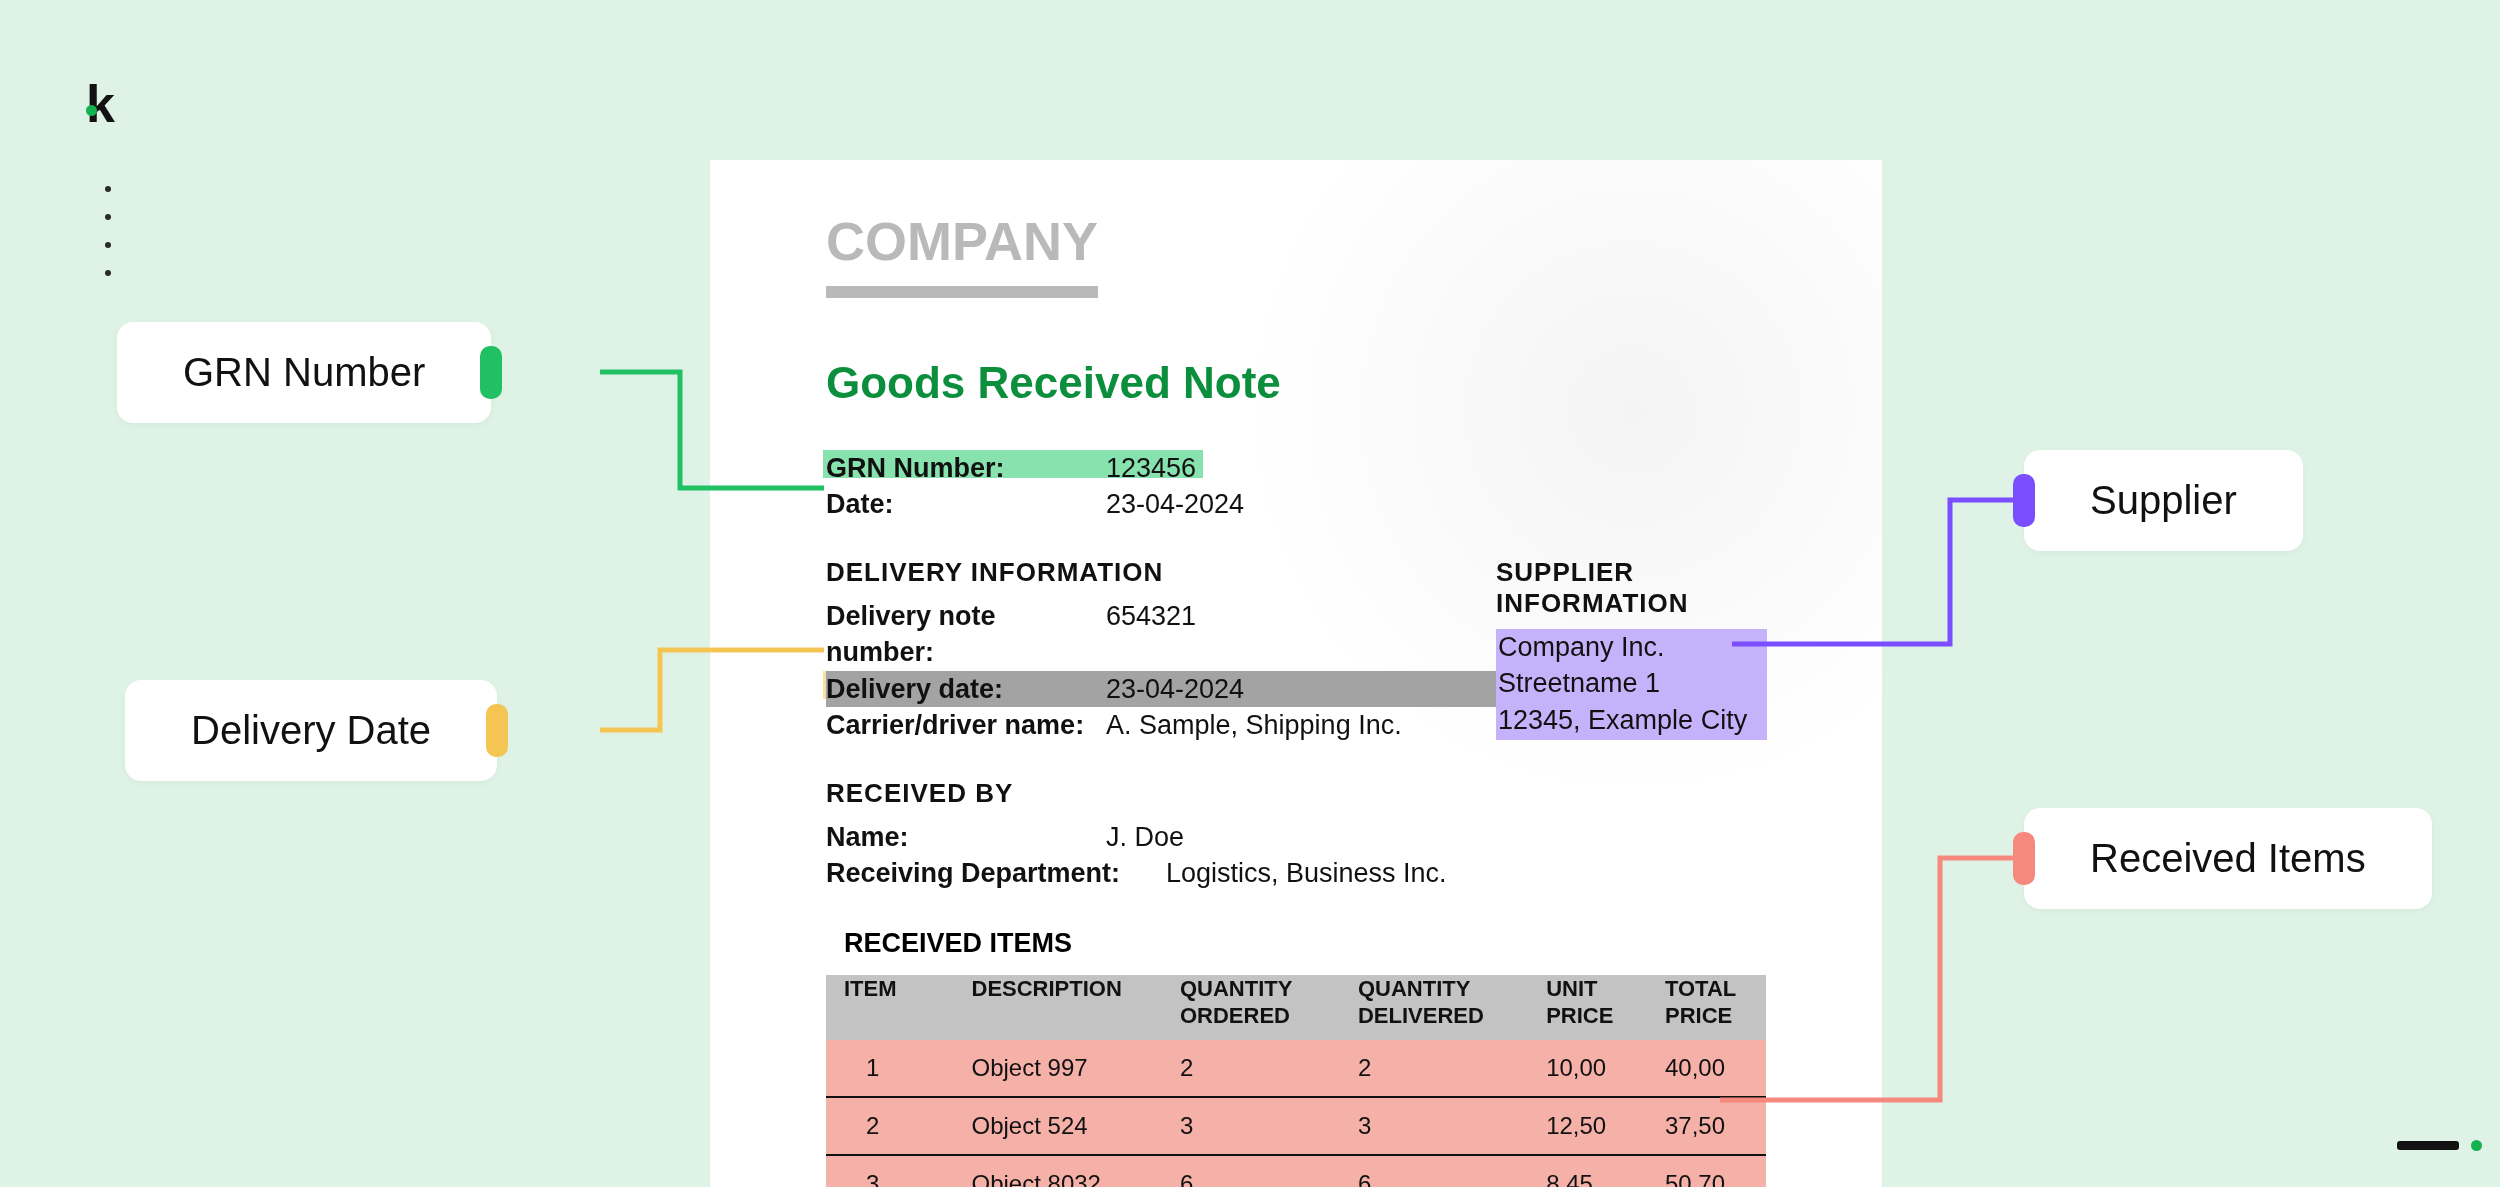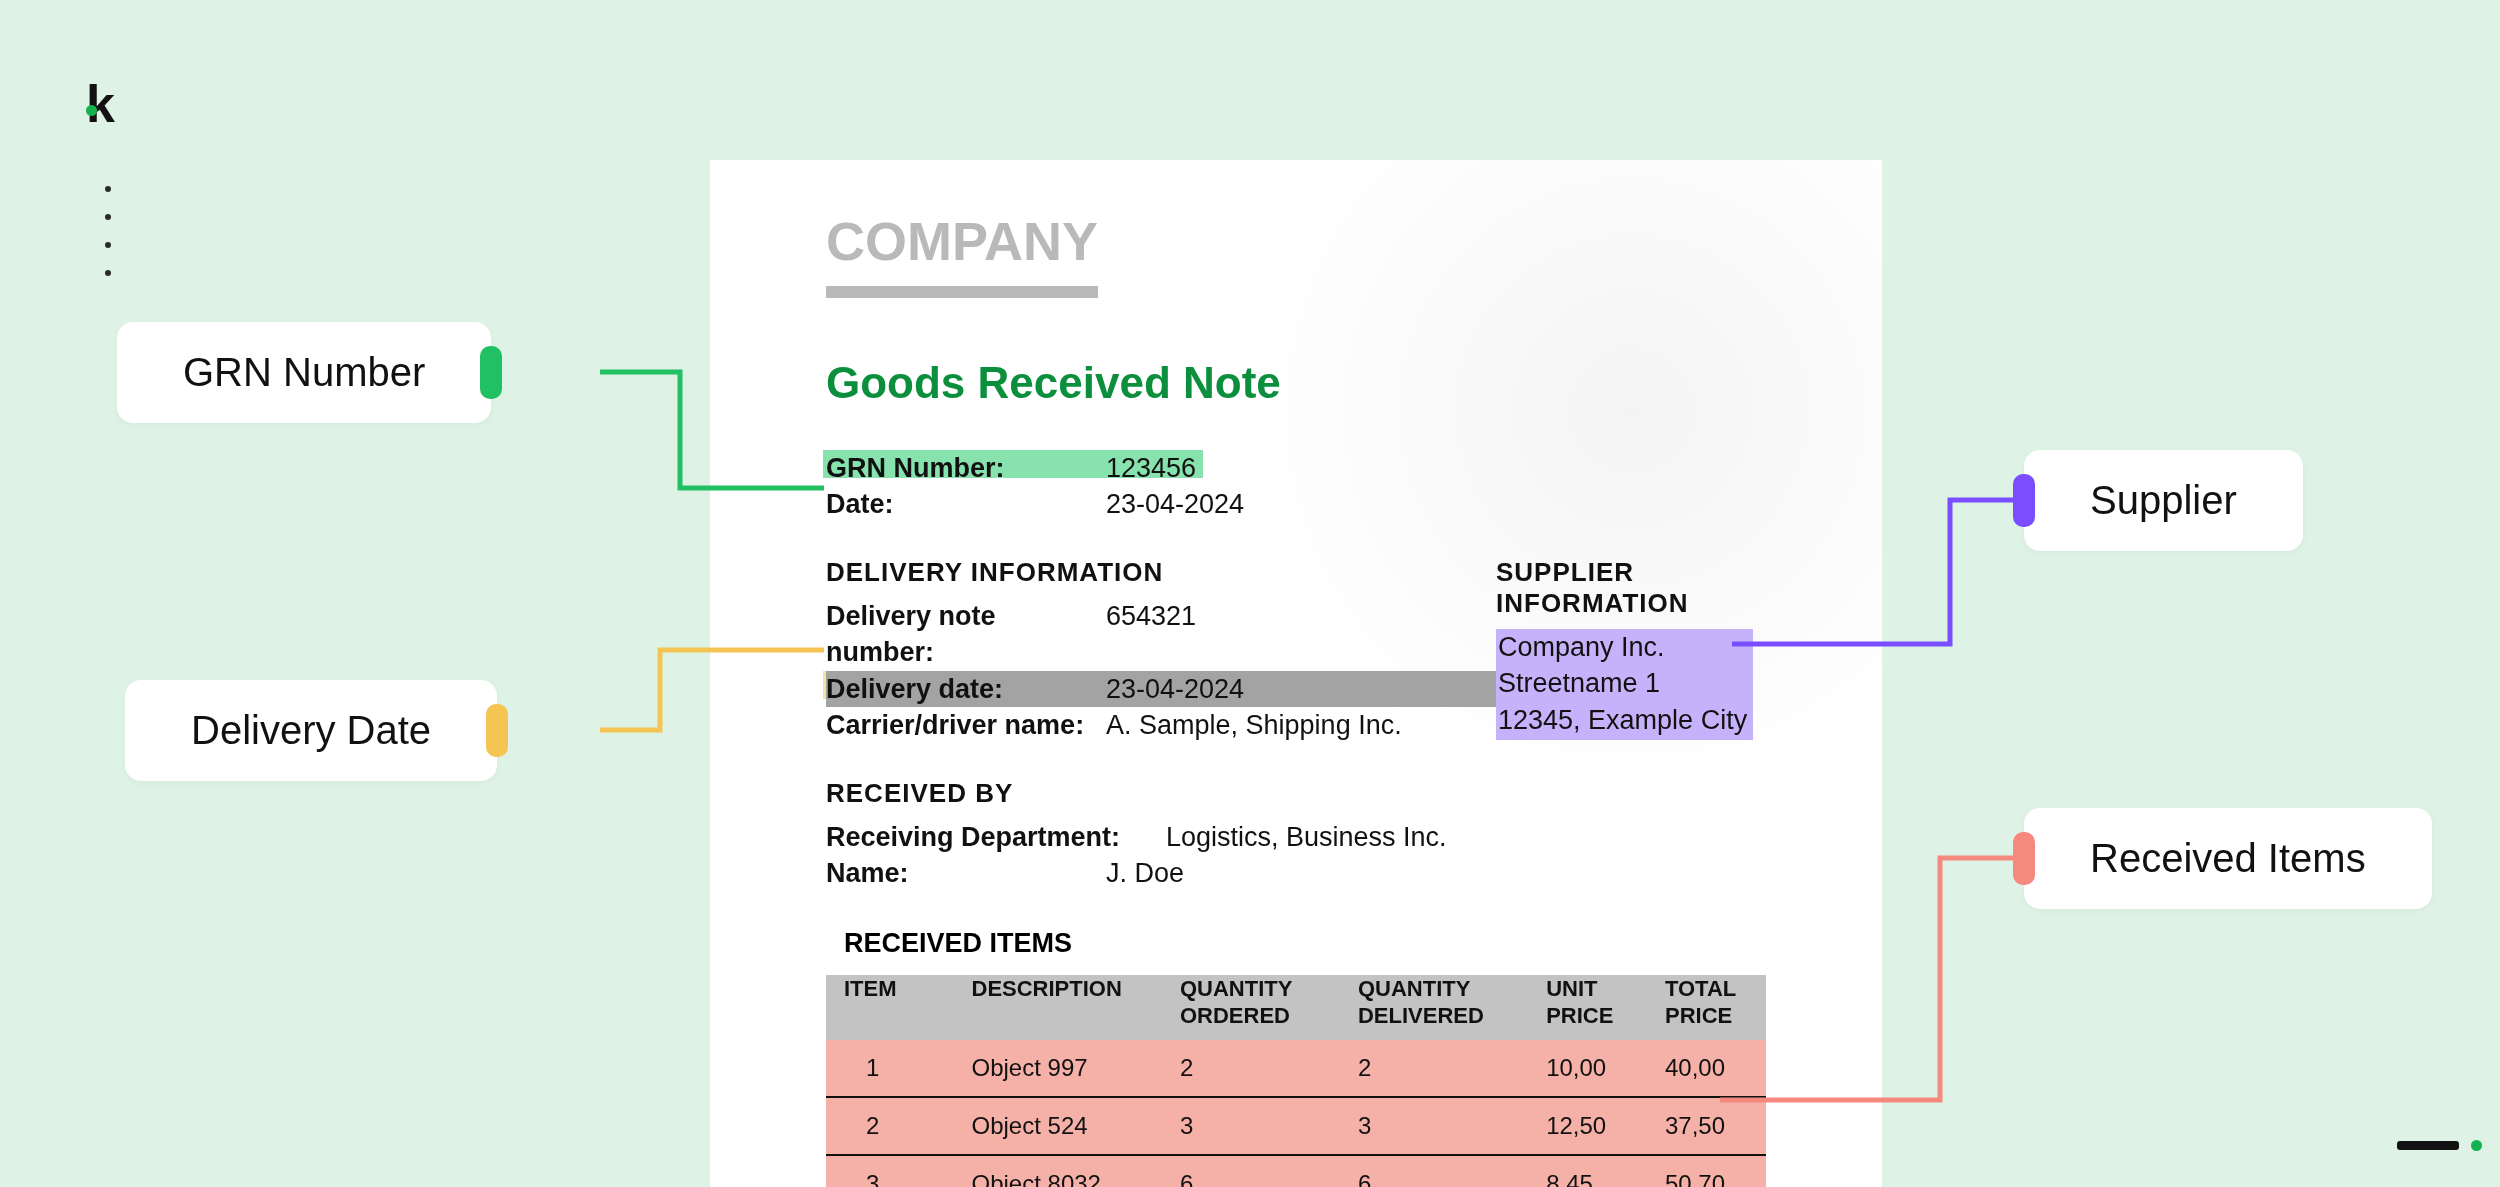--- a/index.html
+++ b/index.html
@@ -79,21 +79,21 @@
 
   .twocol { display:flex; gap:0; }
   .twocol .left { width:670px; }
   .twocol .right { flex:1; }
 
   .hl-yellow .k, .hl-yellow .v { background:#a3a3a3; }
   .hl-yellow { position:relative; }
 
   .supplier-block {
     background:#c6b2fb; color:#111; font-size:27px; line-height:1.35;
-    display:inline-block; padding:0 6px 2px 2px;
+    display:inline-block; padding:0 20px 2px 2px;
   }
 
   .received-items-h {
     font-size:27px; font-weight:800; margin-top:36px; margin-bottom:16px; margin-left:18px;
   }
 
   table.items {
     width:940px; border-collapse:collapse; font-size:24px; color:#111;
   }
   table.items thead tr { background:#c3c3c3; }
@@ -182,27 +182,27 @@
         <div class="section-h">SUPPLIER INFORMATION</div>
         <div class="supplier-block">
           <div>Company Inc.</div>
           <div>Streetname 1</div>
           <div>12345, Example City</div>
         </div>
       </div>
     </div>
 
     <div class="section-h">RECEIVED BY</div>
+    <div class="kv">
+      <span class="k">Name:</span>
+      <span class="v">J. Doe</span>
+    </div>
     <div class="kv" style="grid-template-columns:340px auto;">
       <span class="k">Receiving Department:</span>
       <span class="v">Logistics, Business Inc.</span>
-    </div>
-    <div class="kv">
-      <span class="k">Name:</span>
-      <span class="v">J. Doe</span>
     </div>
 
     <div class="received-items-h">RECEIVED ITEMS</div>
 
     <table class="items">
       <colgroup>
         <col style="width:130px">
           <col style="width:210px">
           <col style="width:180px">
         <col style="width:190px">

